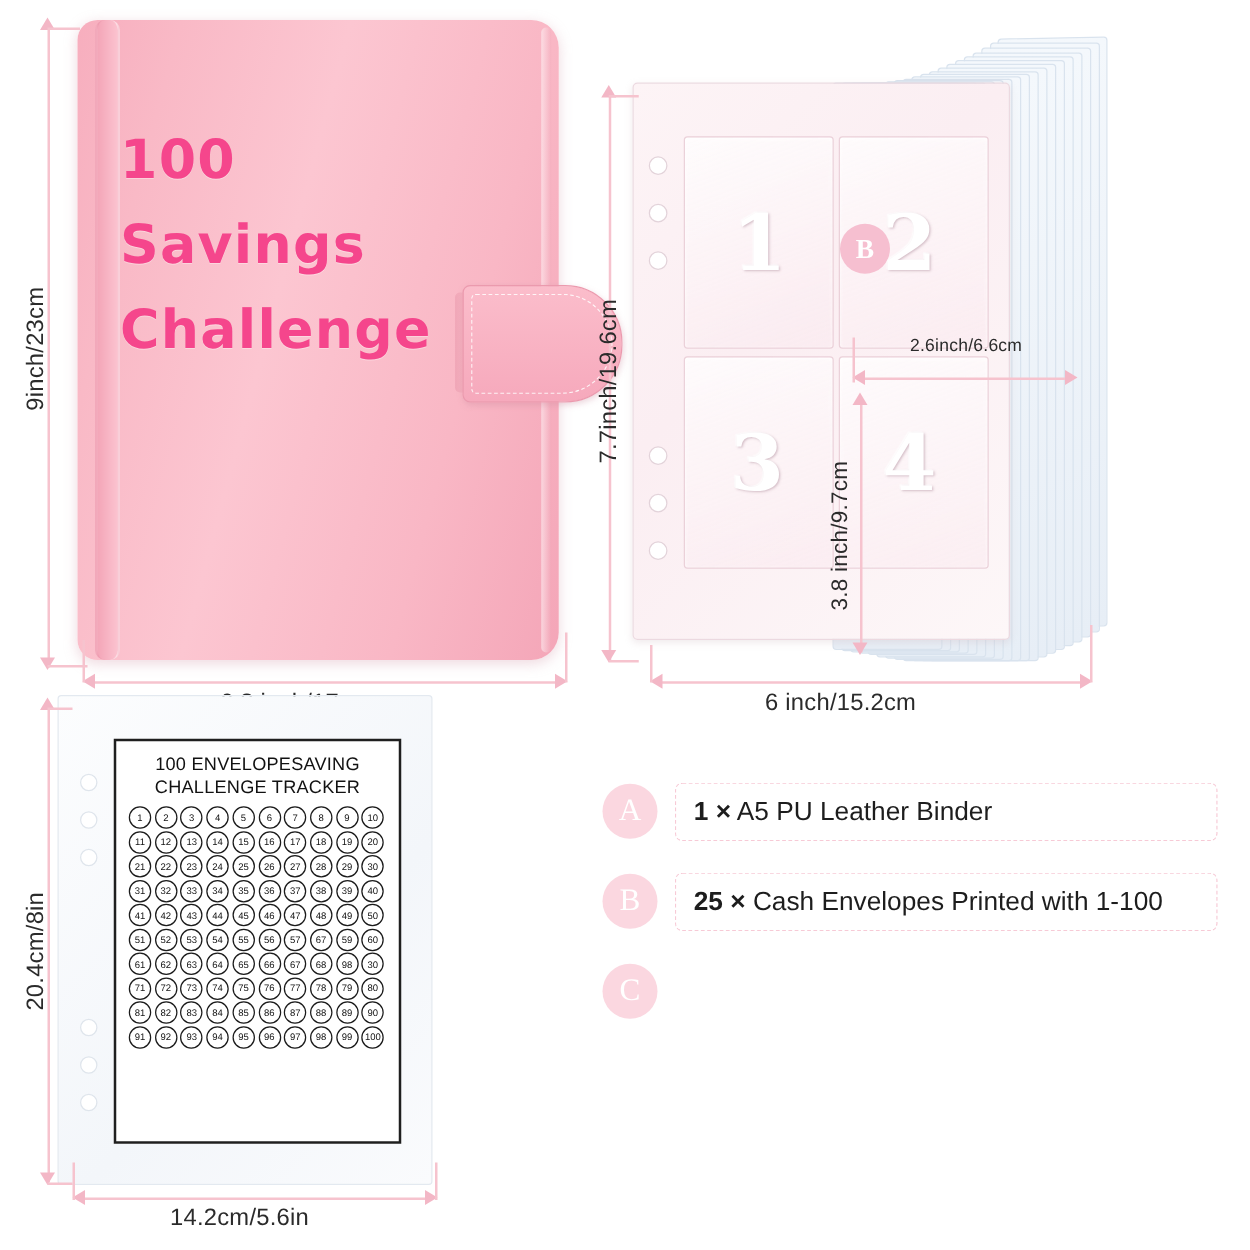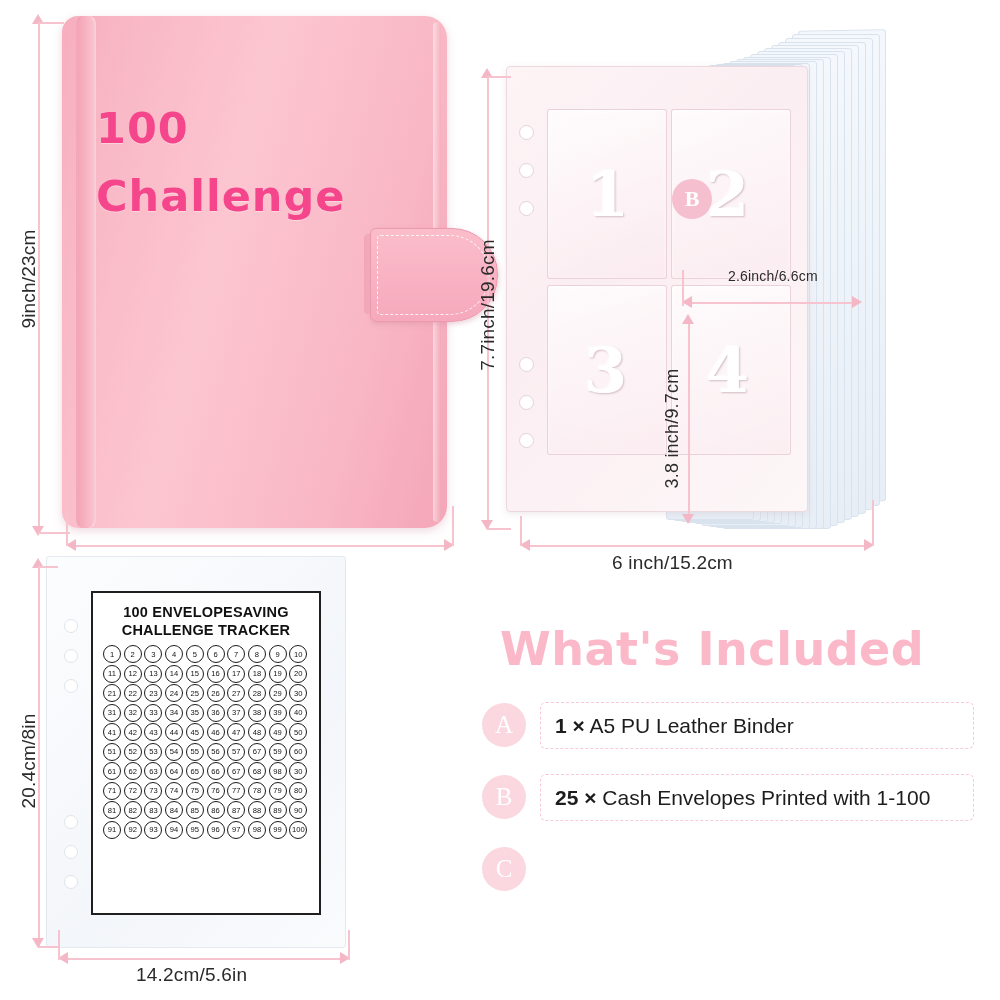--- a/index.html
+++ b/index.html
@@ -188,21 +188,21 @@
     position: absolute;
     left: 44px; top: 34px;
     width: 226px; height: 320px;
     background: #ffffff;
     border: 2px solid #1f1f1f;
   }
   #tracker-title {
     margin: 10px 8px 6px;
     text-align: center;
     font-size: 14.5px;
-    font-weight: bold;
+    font-weight: normal;
     color: #111;
     line-height: 18px;
     letter-spacing: .2px;
   }
   #tracker-grid {
     margin: 2px auto 0;
     width: 206px;
     display: grid;
     grid-template-columns: repeat(10, 1fr);
     gap: 1.5px 1px;
@@ -291,20 +291,21 @@
 <body>
 
 <div id="page">
 
   <div id="binder-wrap">
     <div id="binder">
       <div id="binder-spine"></div>
       <div id="binder-edge"></div>
       <div id="binder-title">
         <span>100</span>
+        <span>Savings</span>
         <span>Challenge</span>
       </div>
     </div>
     <div id="binder-strap-notch"></div>
     <div id="binder-strap"></div>
   </div>
 
   <div class="line-v" style="left:38px; top:22px; height:512px;"></div>
   <div class="arrow up" style="left:32px; top:14px;"></div>
   <div class="arrow down" style="left:32px; top:526px;"></div>
@@ -521,21 +522,20 @@
   <div class="dim-label vert" style="left:-36px; top:750px; width:130px; text-align:center; transform:rotate(-90deg);">20.4cm/8in</div>
 
   <div class="line-h" style="left:66px; top:958px; width:278px;"></div>
   <div class="arrow left" style="left:58px; top:952px;"></div>
   <div class="arrow right" style="left:340px; top:952px;"></div>
   <div class="line-v" style="left:58px; top:930px; height:30px;"></div>
   <div class="line-v" style="left:348px; top:930px; height:30px;"></div>
   <div class="dim-label" style="left:136px; top:964px;">14.2cm/5.6in</div>
 
   <div id="included">
-    <div id="included-heading">What's Included</div>
 
     <div class="inc-row">
       <div class="inc-badge">A</div>
       <div class="inc-box">
         <b>1 ×</b><span> A5 PU Leather Binder</span>
       </div>
     </div>
 
     <div class="inc-row">
       <div class="inc-badge">B</div>

